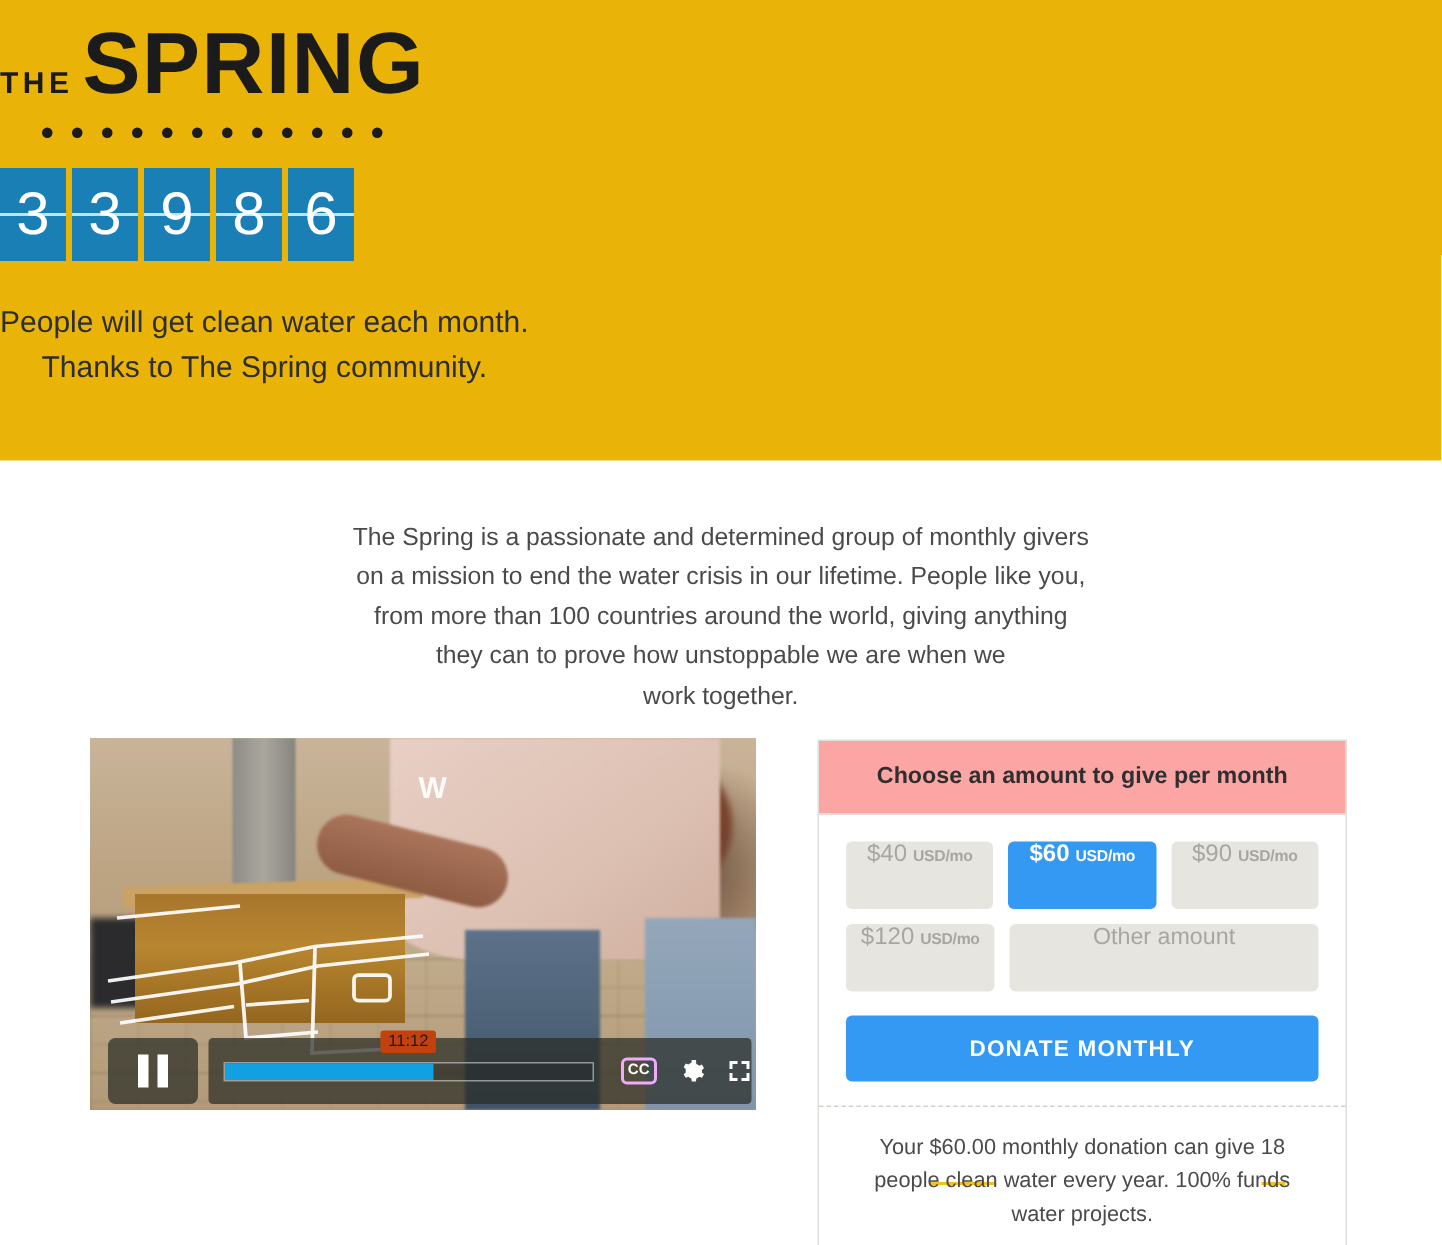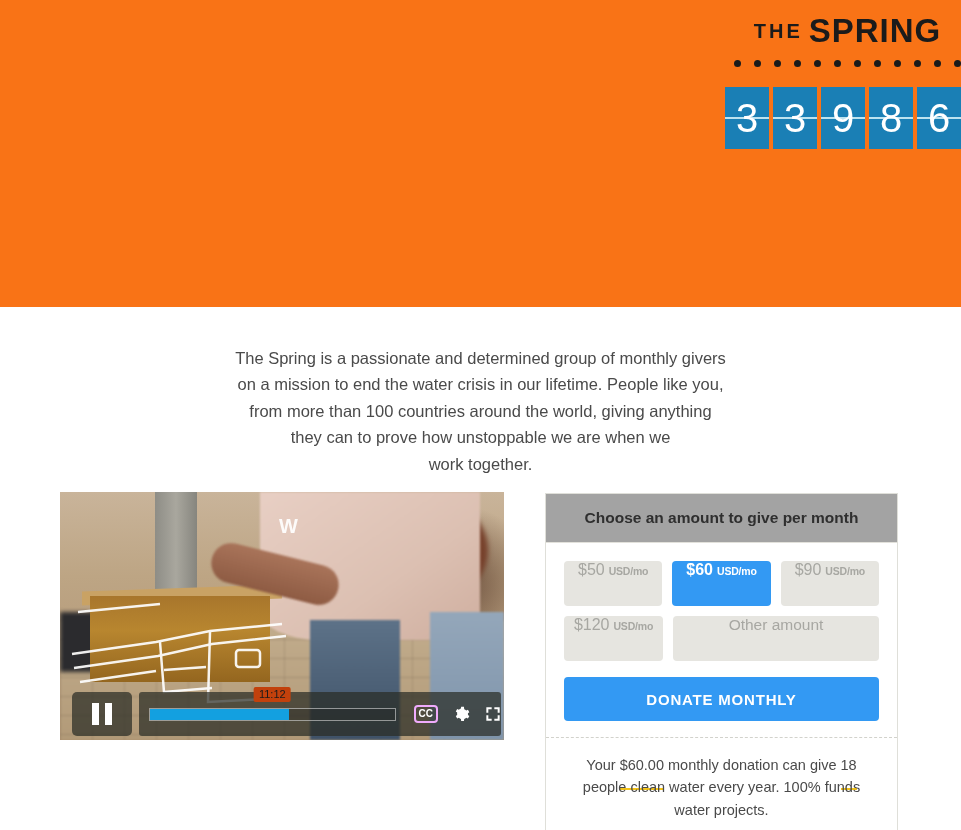--- a/index.html
+++ b/index.html
@@ -10,31 +10,31 @@
     font-family: "Liberation Sans", sans-serif;
     background: #ffffff;
     color: #3a3a3a;
   }
   .page { position: relative; width: 961px; height: 830px; }
 
   
   .hero {
     position: absolute; left: 0; top: 0;
     width: 961px; height: 307px;
-    background: #f97316;
-    display: flex; flex-direction: column; align-items: flex-end;
+    background: #eab308;
+    display: flex; flex-direction: column; align-items: flex-start;
   }
   .logo-wrap { margin-top: 14px; display: flex; flex-direction: column; align-items: center; }
   .logo-line { display: flex; align-items: flex-end; }
   .logo-the {
     font-size: 20px; font-weight: bold; letter-spacing: 3px;
     color: #1b1b1b; line-height: 1; padding-bottom: 6px; margin-right: 6px;
   }
   .logo-spring {
-    font-size: 33px; font-weight: bold; letter-spacing: 1px;
+    font-size: 58px; font-weight: bold; letter-spacing: 1px;
     color: #1b1b1b; line-height: 1;
   }
   .logo-dots {
     display: flex; gap: 13px; margin-top: 13px;
   }
   .logo-dots span {
     width: 7px; height: 7px; border-radius: 50%; background: #1b1b1b; display: block;
   }
 
   .counter {
@@ -184,21 +184,21 @@
   }
 
   
   .donate {
     position: absolute; left: 545px; top: 493px;
     width: 353px;
     background: #ffffff;
     border: 1px solid #dfdfd9;
   }
   .donate-head {
-    background: #a3a3a3;
+    background: #fca5a5;
     border-bottom: 1px solid #e2e1db;
     height: 49px;
     display: flex; align-items: center; justify-content: center;
     font-size: 15.5px; font-weight: bold; color: #2f2f2f;
   }
   .donate-body { padding: 18px 18px 16px; }
   .amt-row { display: flex; gap: 10px; margin-bottom: 10px; }
   .amt {
     flex: 1;
     height: 45px;
@@ -270,20 +270,24 @@
           <span class="digit-num">9</span>
         </div>
         <div class="digit">
           <span class="digit-num">8</span>
         </div>
         <div class="digit">
           <span class="digit-num">6</span>
         </div>
       </div>
 
+    <div class="hero-tagline">
+      <div>People will get clean water each month.</div>
+      <div>Thanks to The Spring community.</div>
+    </div>
   </div>
 
   <div class="intro">
     <div>The Spring is a passionate and determined group of monthly givers</div>
     <div>on a mission to end the water crisis in our lifetime. People like you,</div>
     <div>from more than 100 countries around the world, giving anything</div>
     <div>they can to prove how unstoppable we are when we</div>
     <div>work together.</div>
   </div>
 
@@ -341,21 +345,21 @@
         </div>
       </div>
     </div>
   </div>
 
   <div class="donate">
     <div class="donate-head">Choose an amount to give per month</div>
     <div class="donate-body">
       <div class="amt-row">
         <div class="amt">
-          <span>$50</span>
+          <span>$40</span>
           <span class="unit">USD/mo</span>
         </div>
         <div class="amt selected">
           <span>$60</span>
           <span class="unit">USD/mo</span>
         </div>
         <div class="amt">
           <span>$90</span>
           <span class="unit">USD/mo</span>
         </div>

